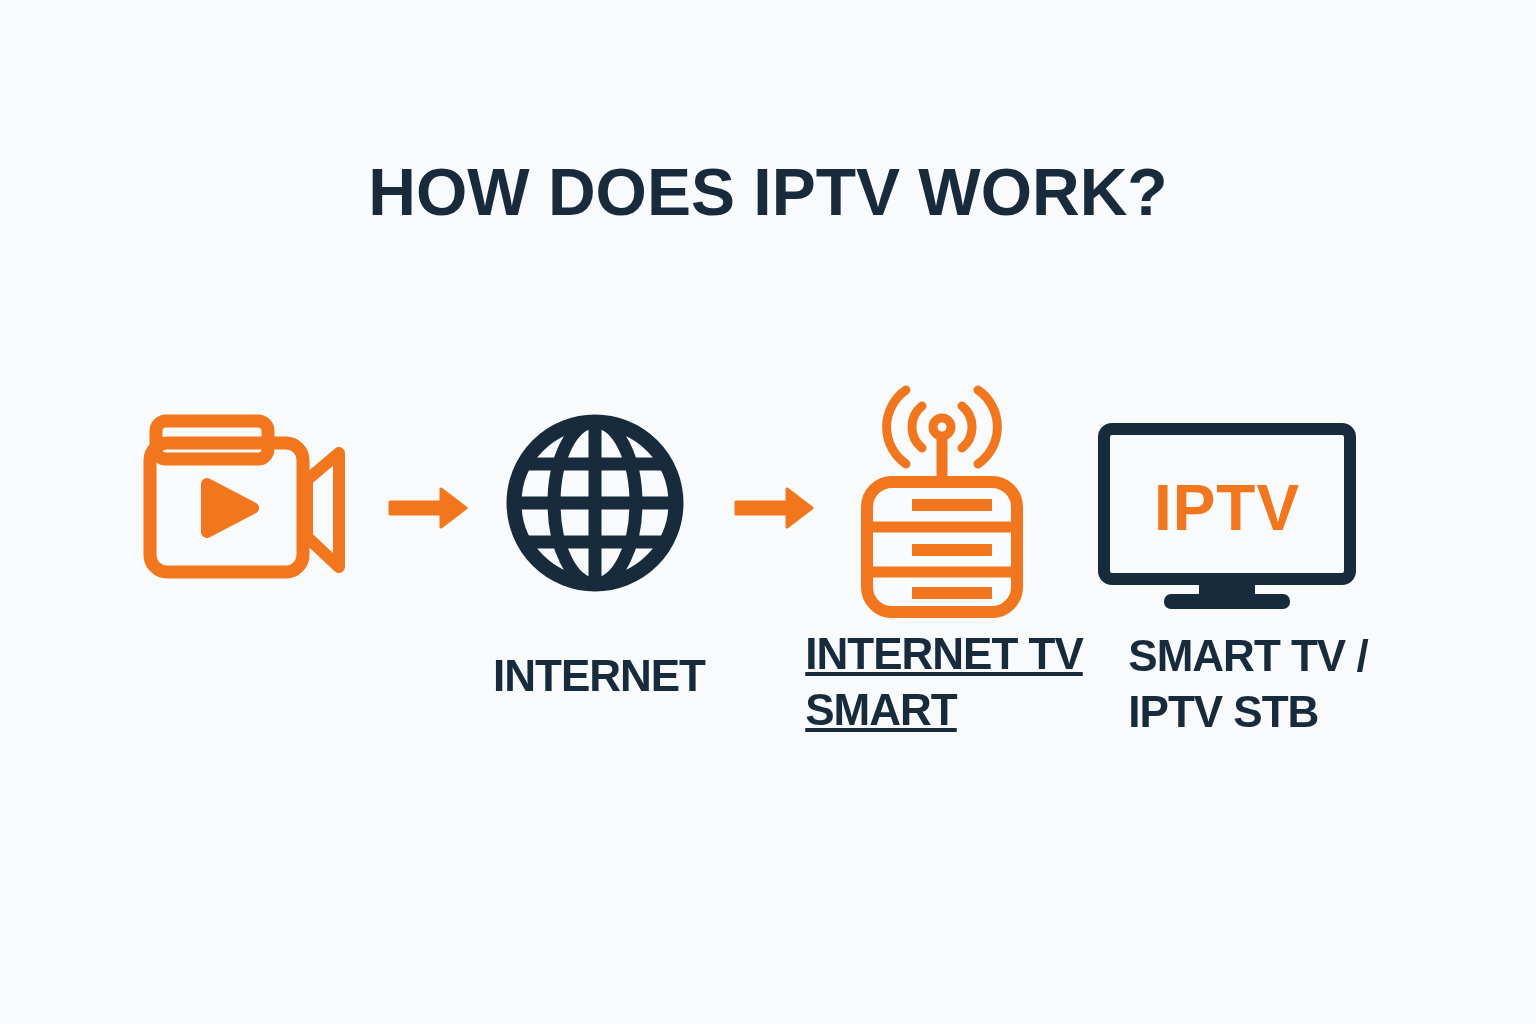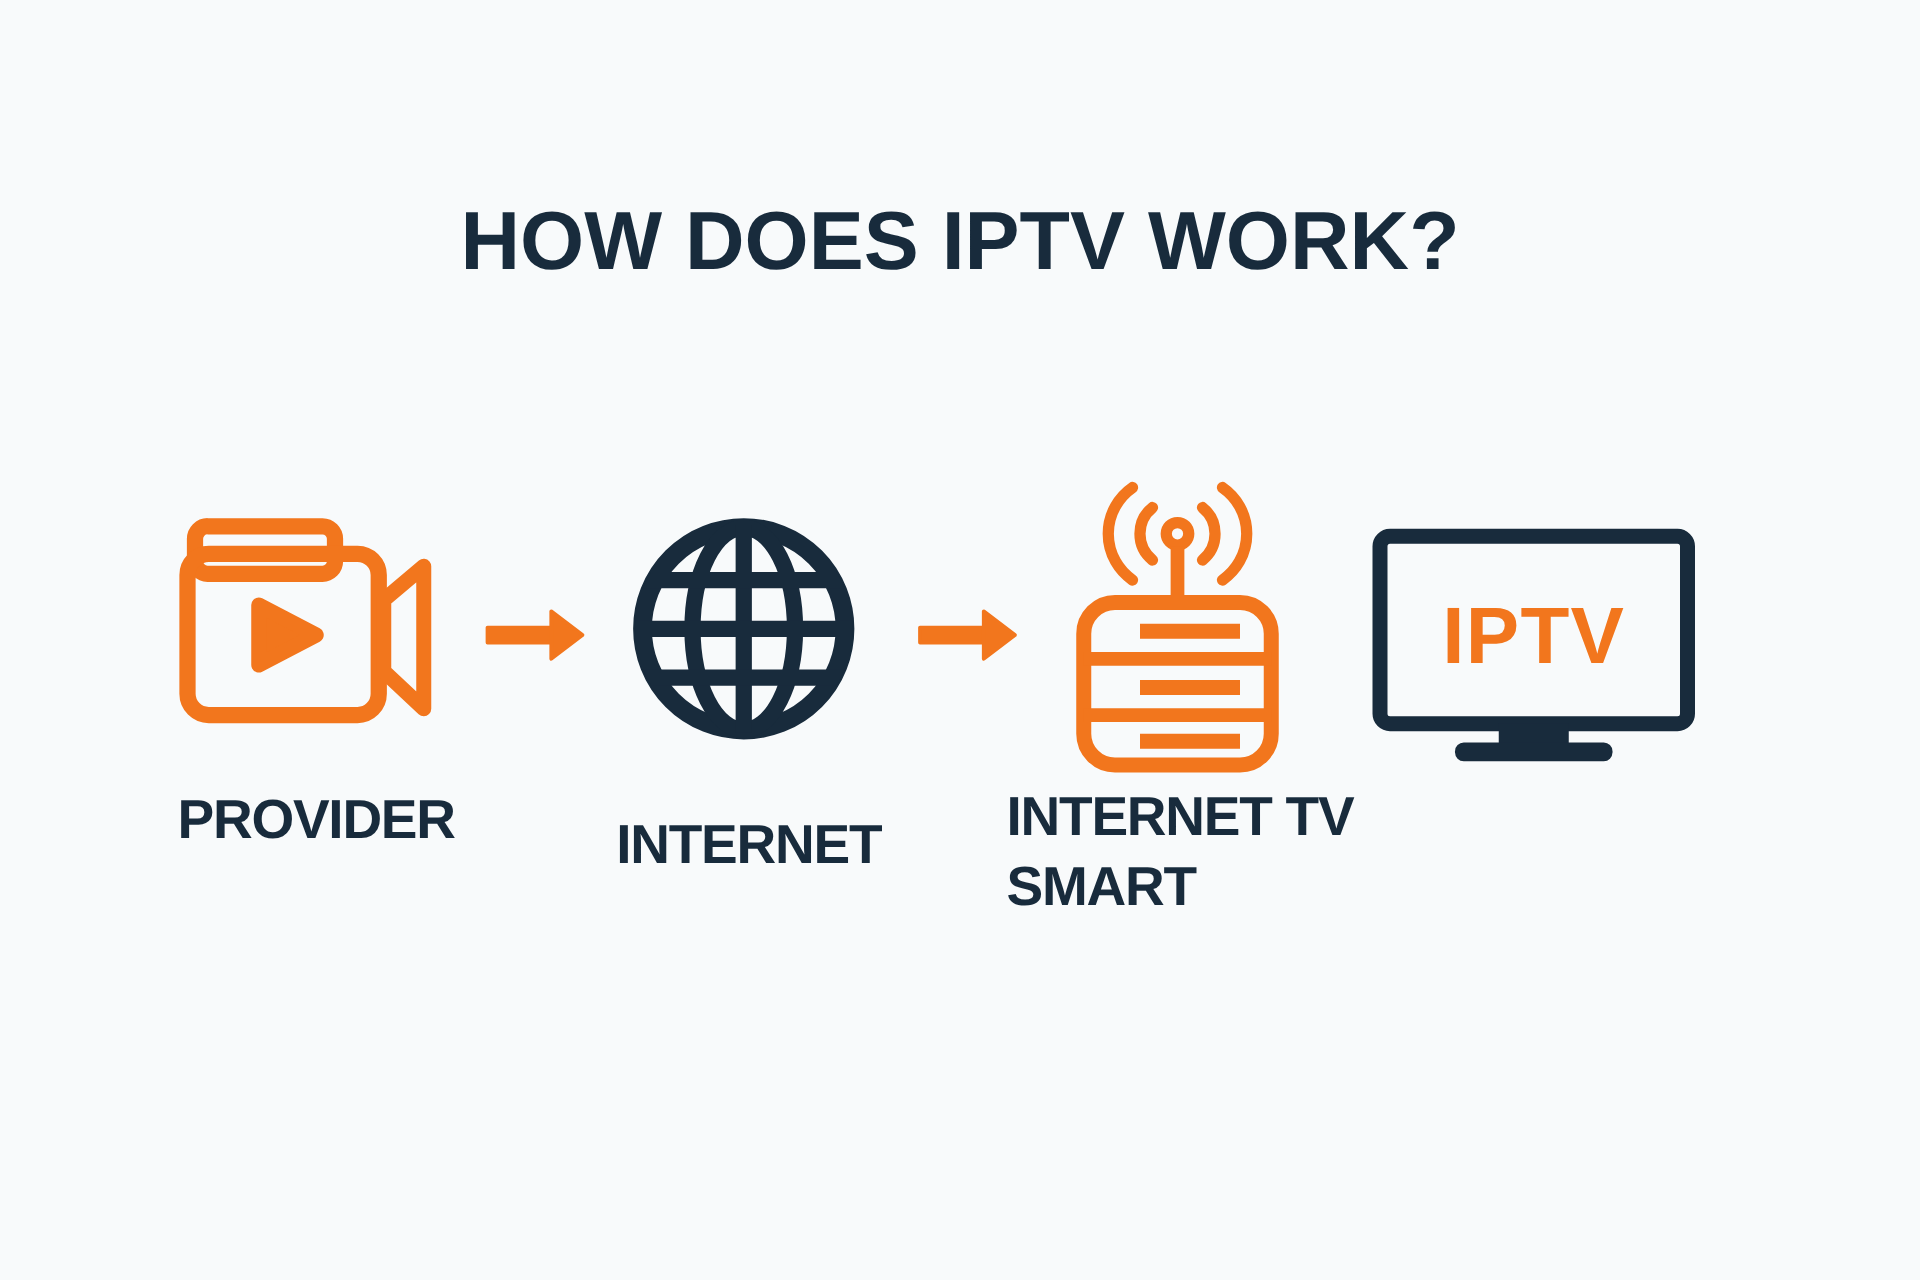--- a/index.html
+++ b/index.html
@@ -115,26 +115,29 @@
   <div class="icon" style="left:1098px;top:423px;width:258px;height:186px;">
     <svg viewBox="0 0 258 186">
       <rect class="stroke-navy" x="6" y="6" width="246" height="150" rx="8" stroke-width="12" fill="#FFFFFF"></rect>
       <text x="129" y="107" text-anchor="middle" font-size="64" font-weight="bold" letter-spacing="1" style="font-family:'Liberation Sans',sans-serif;" fill="#F2761D">IPTV</text>
       <rect class="fill-navy" x="101" y="156" width="56" height="24"></rect>
       <rect class="fill-navy" x="66" y="171" width="126" height="15" rx="7"></rect>
     </svg>
   </div>
 
   <div class="label" style="left:142px;top:628px;">
-    <div>PROVIDER</div>
   </div>
 
   <div class="label centered" style="left:599px;top:648px;">
     <div>INTERNET</div>
   </div>
 
-  <div class="label centered" style="left:944px;top:626px;">
+  <div class="label centered" style="left:944px;top:626px;text-decoration:underline;">
     <div>INTERNET TV</div>
     <div>SMART</div>
   </div>
 
+  <div class="label centered" style="left:1248px;top:628px;">
+    <div>SMART TV /</div>
+    <div>IPTV STB</div>
+  </div>
 
 </div>
 
 </body></html>

